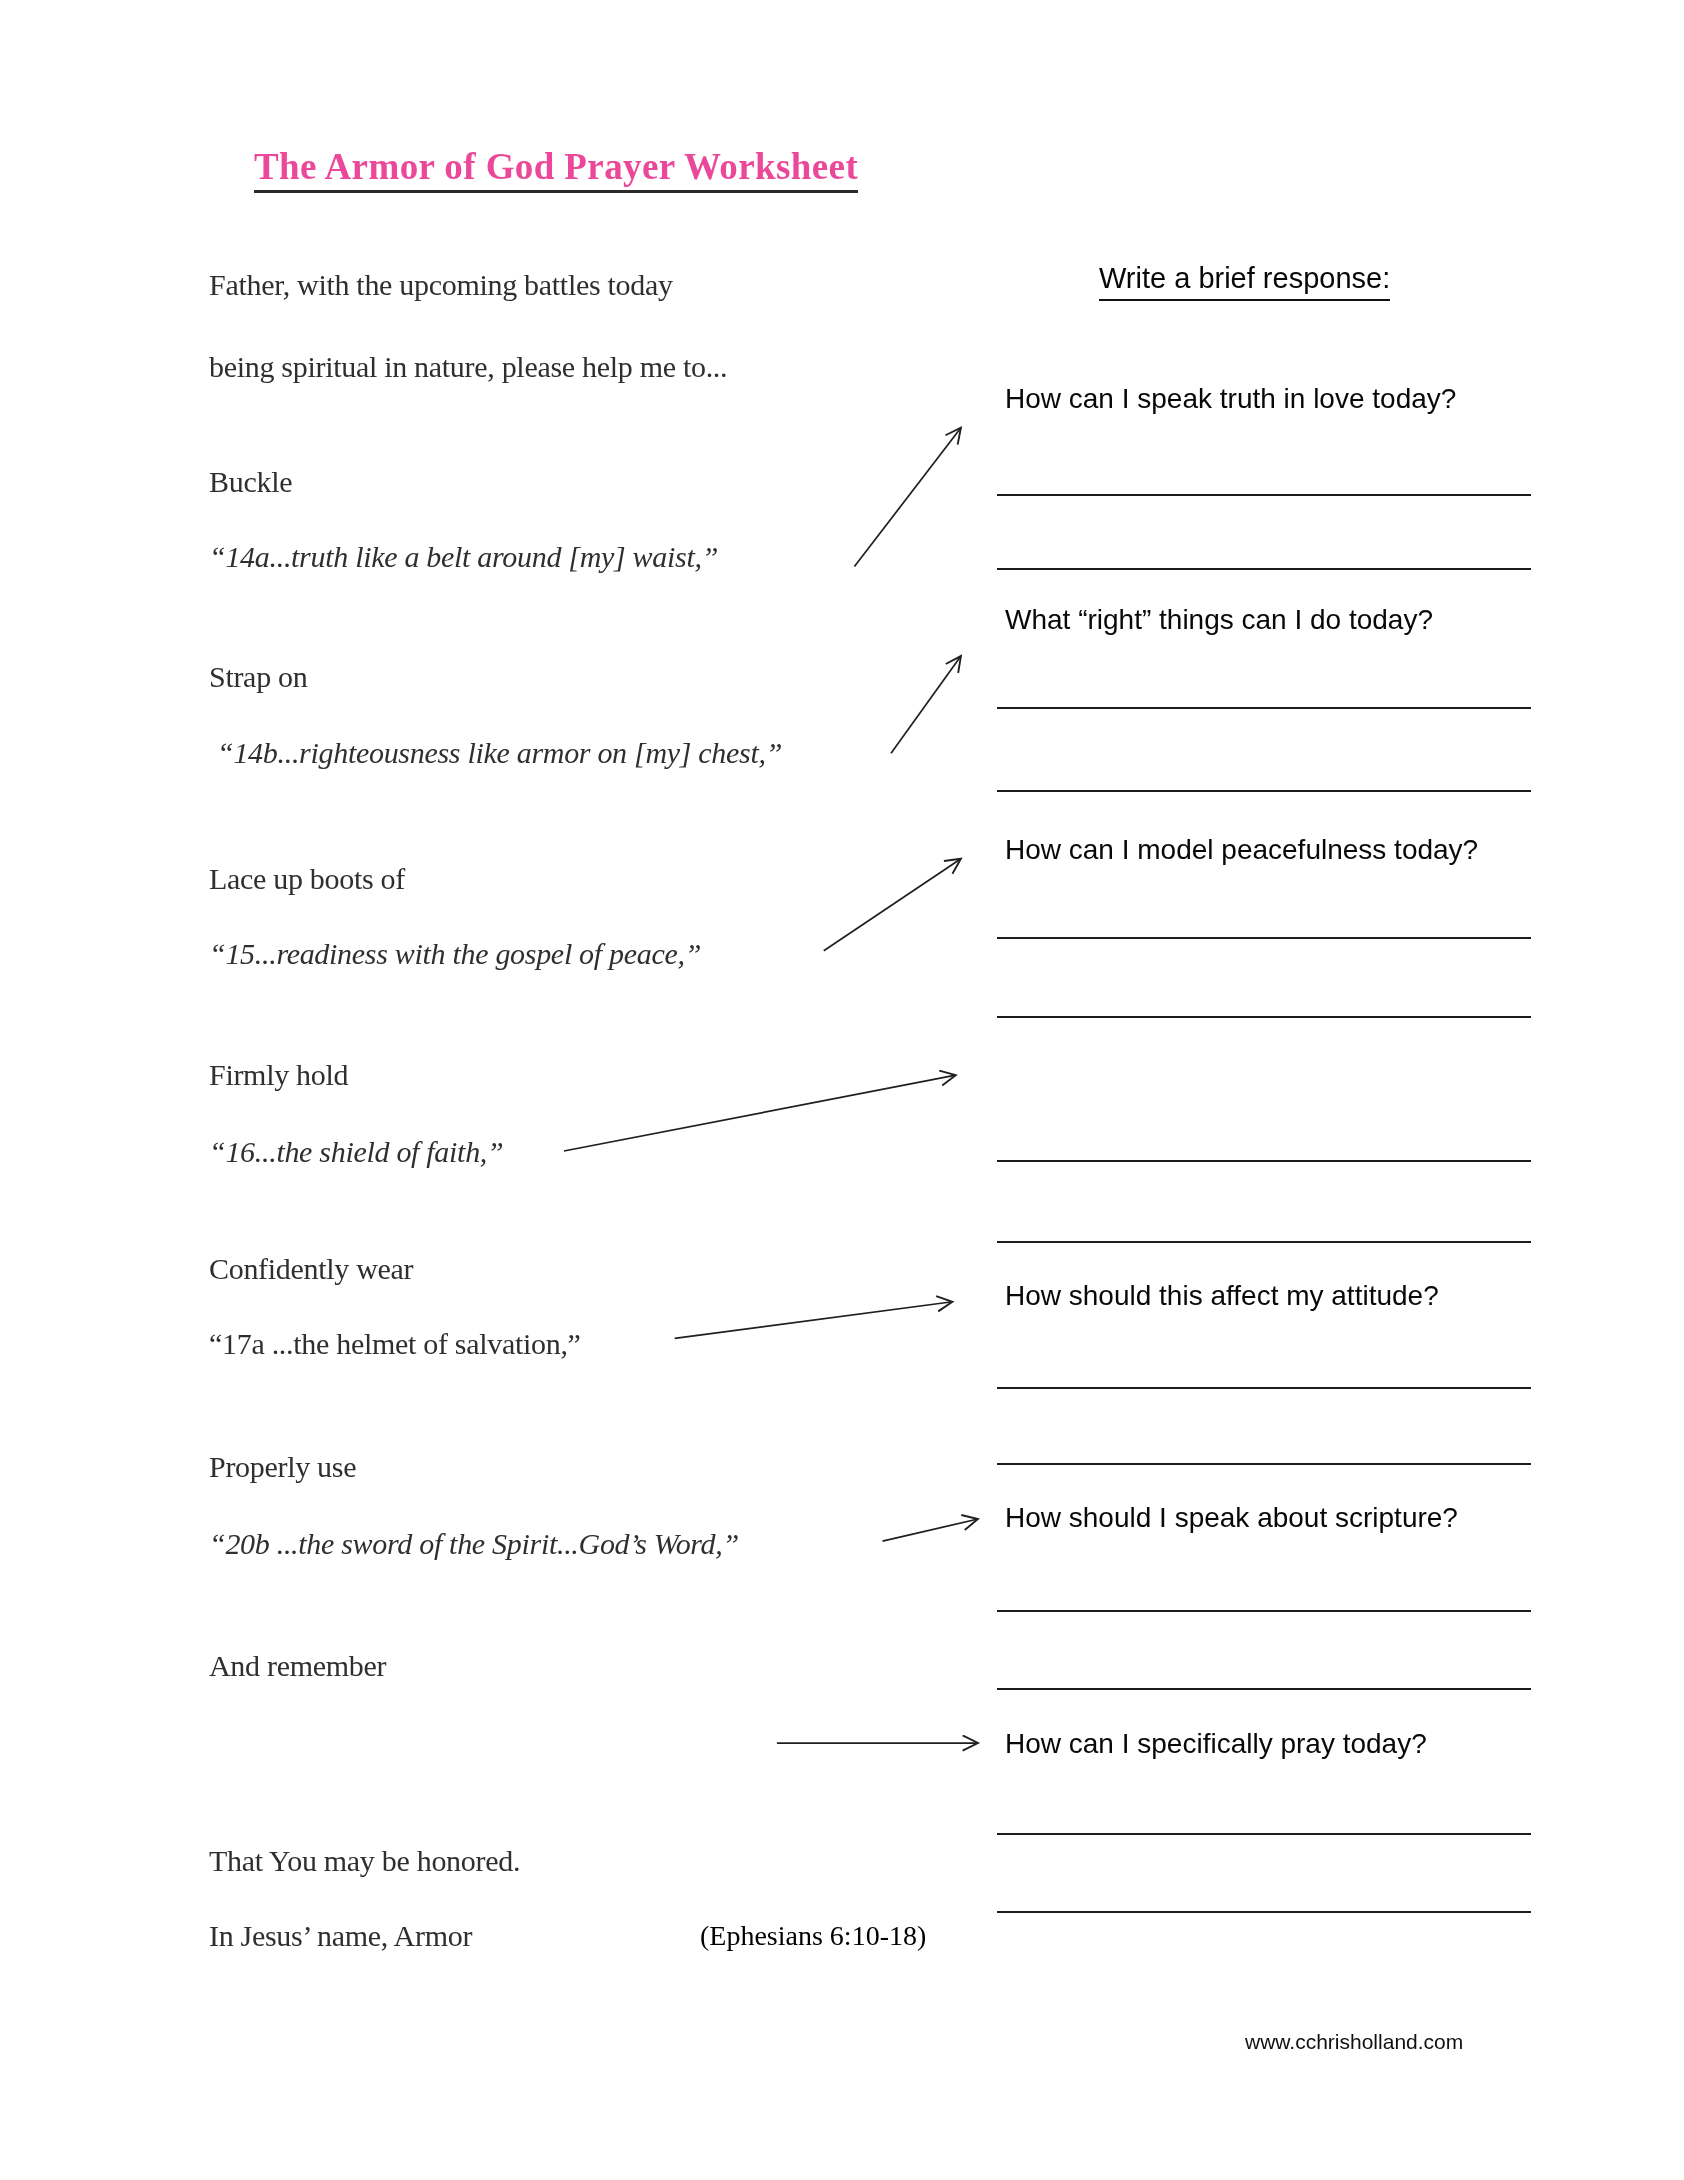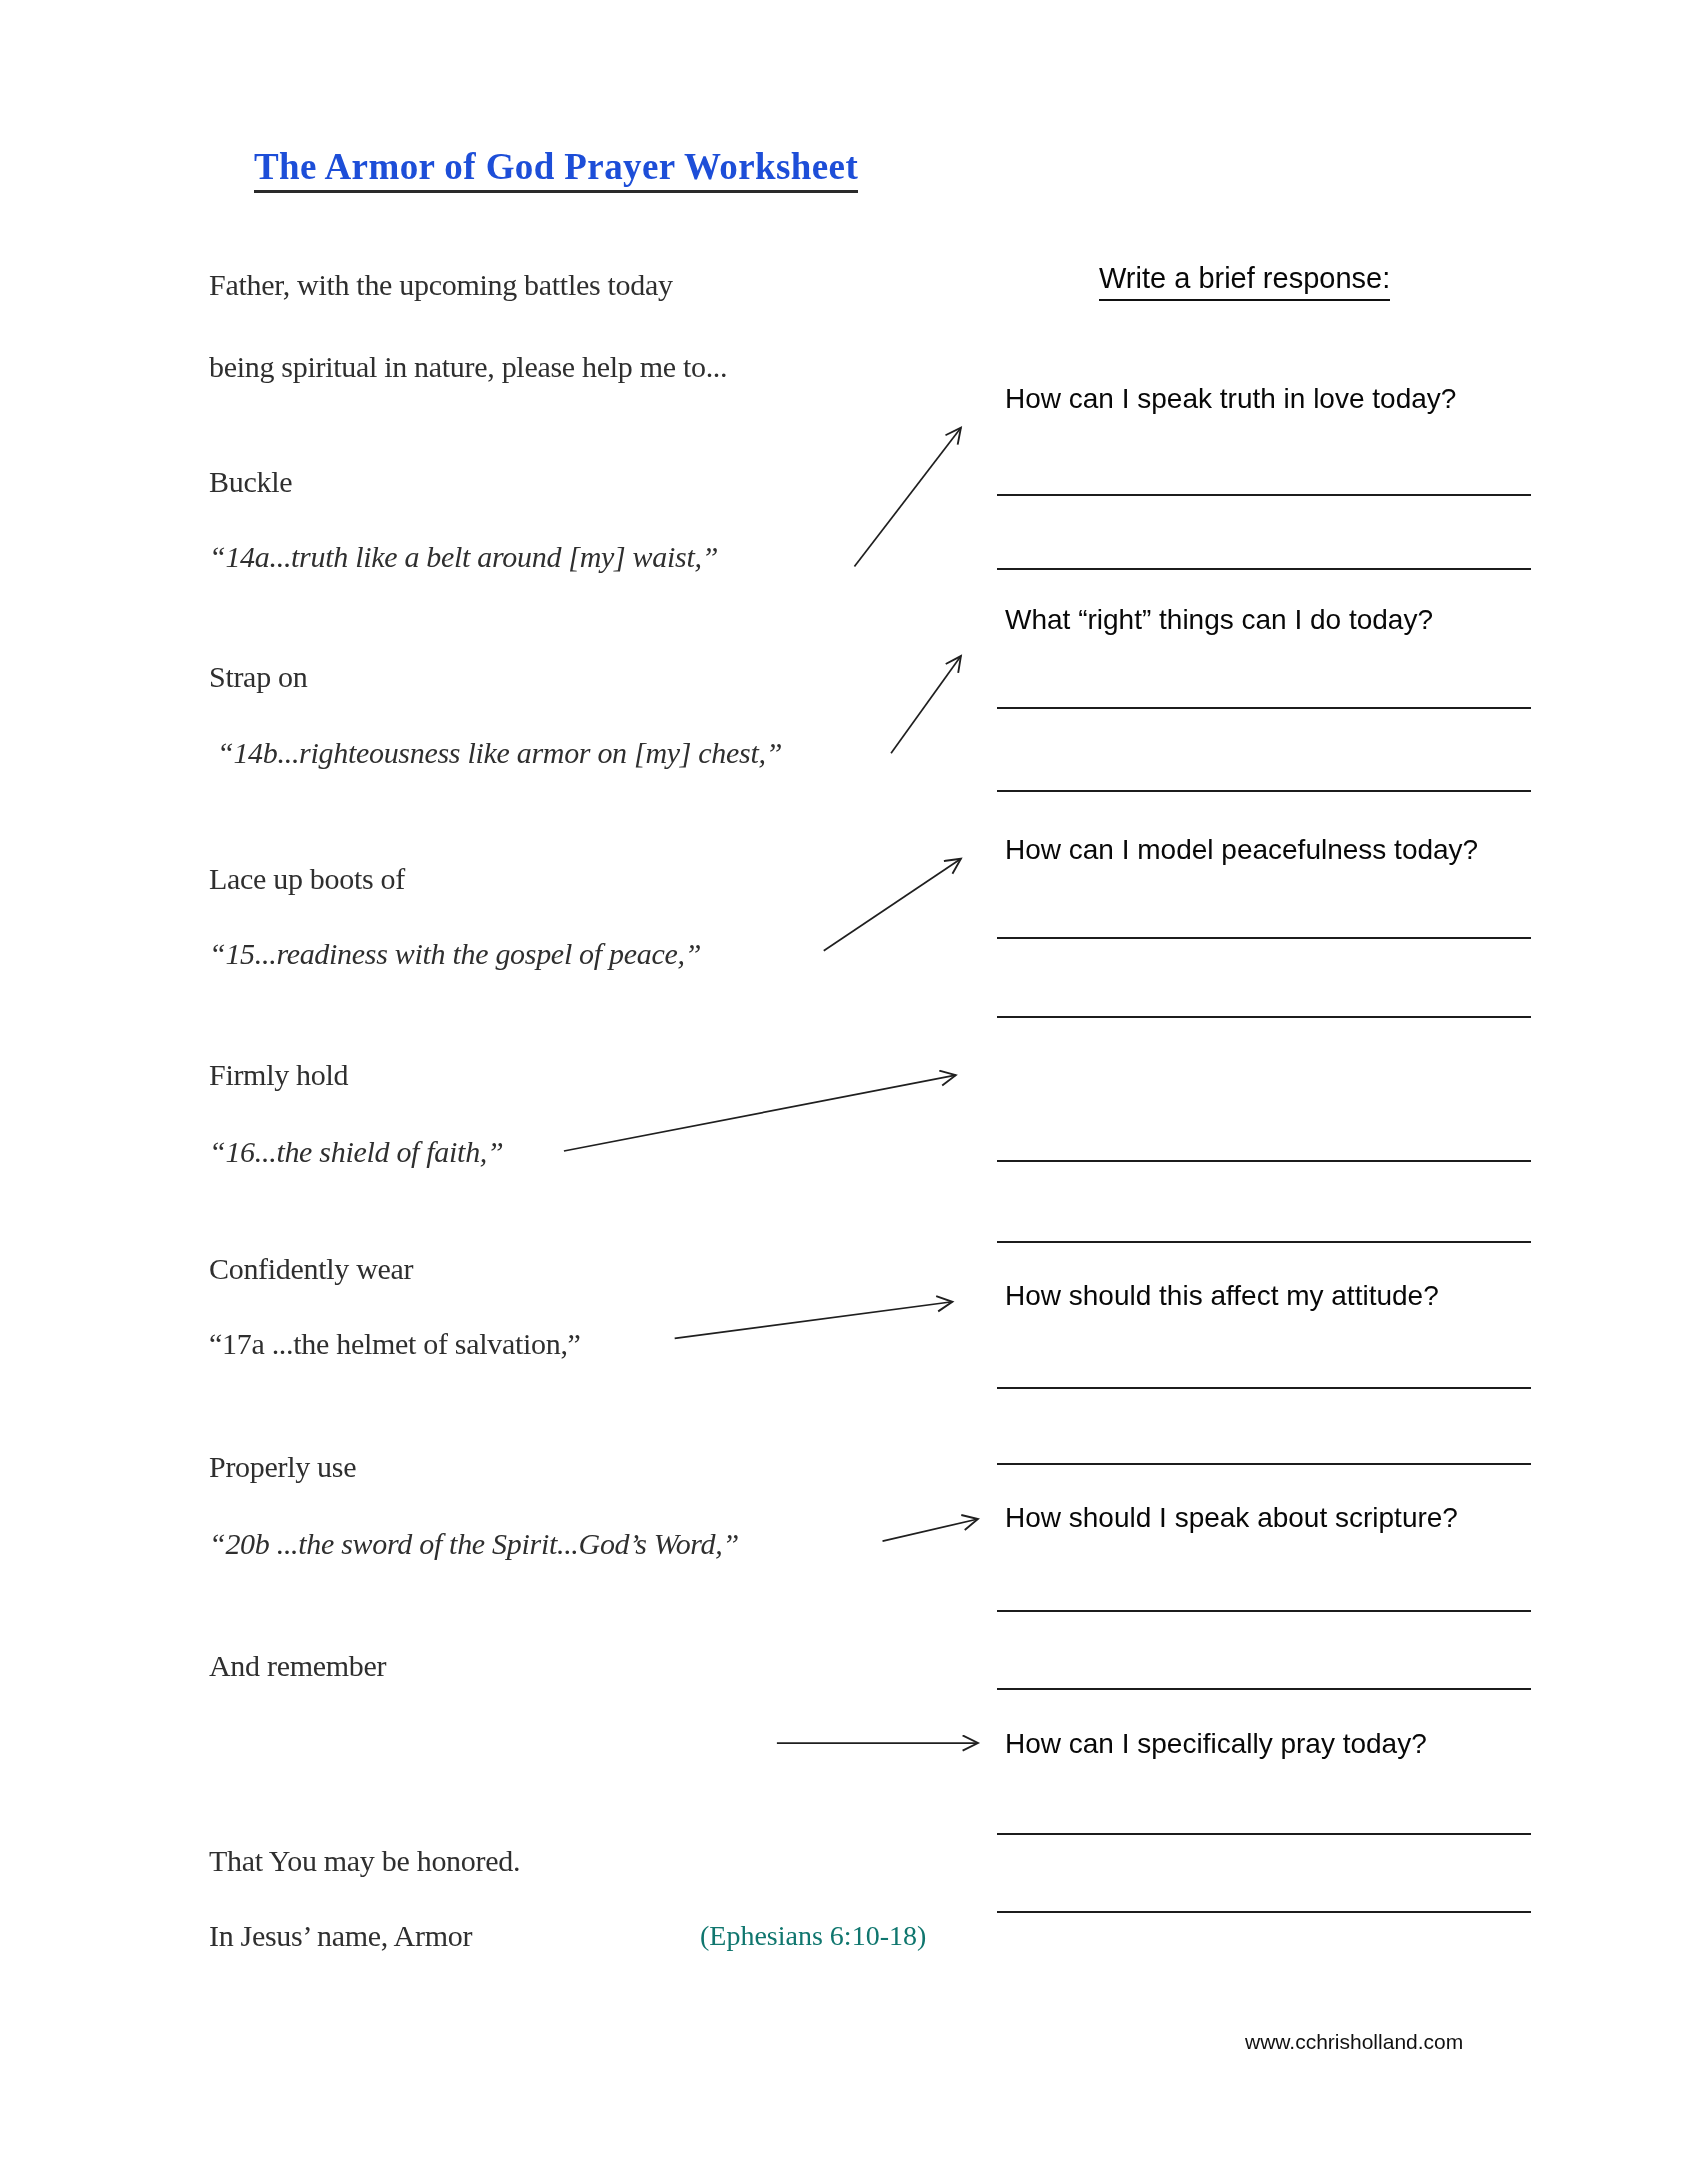--- a/index.html
+++ b/index.html
@@ -8,21 +8,21 @@
     width: 1685px;
     height: 2181px;
     background: #ffffff;
     overflow: hidden;
     font-family: "Liberation Serif", serif;
   }
   .abs { position: absolute; white-space: nowrap; }
 
   .title {
     font: 700 37px/1.1 "Liberation Serif", serif;
-    color: #1d4ed8;
+    color: #ec4899;
     border-bottom: 3.4px solid #2a2a2a;
     padding-bottom: 3.4px;
     letter-spacing: 0.4px;
   }
   .serif-line {
     font: 30px/1.25 "Liberation Serif", serif;
     color: #2f2f2f;
     letter-spacing: -0.3px;
   }
   .quote {
@@ -48,21 +48,21 @@
     width: 534px;
     height: 0;
     border-top: 2.6px solid #1c1c1c;
   }
   .footer-url {
     font: 21px/1.2 "Liberation Sans", sans-serif;
     color: #111111;
   }
   .ref {
     font: 28px/1.25 "Liberation Serif", serif;
-    color: #0f766e;
+    color: #000000;
   }
   svg.arrows {
     position: absolute;
     left: 0; top: 0;
     width: 1685px; height: 2181px;
     pointer-events: none;
   }
 </style>
 </head>
 <body>

